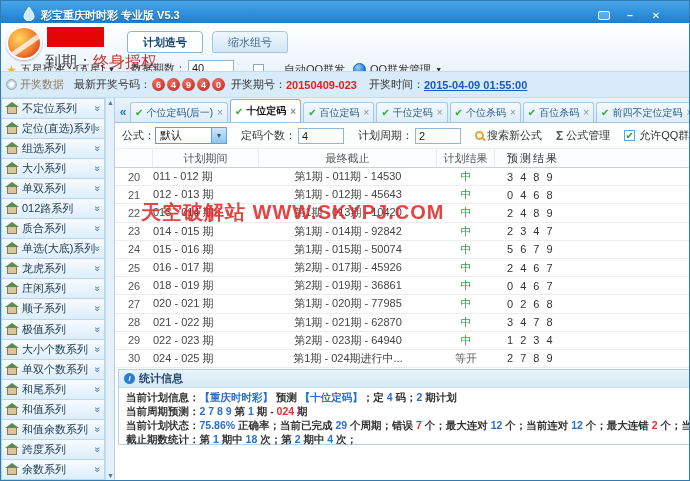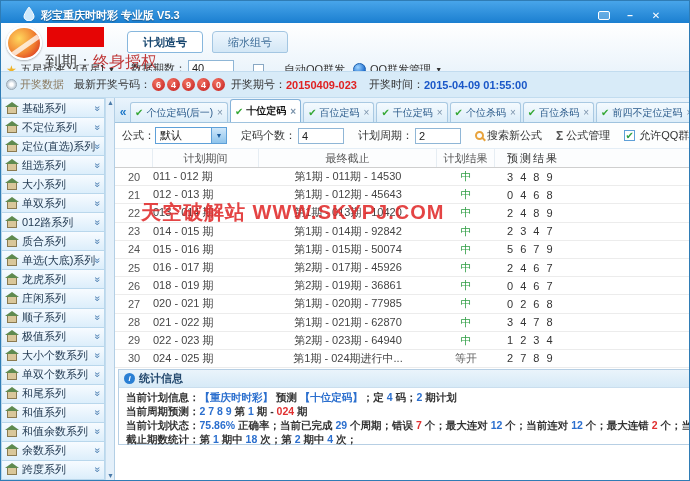--- a/index.html
+++ b/index.html
@@ -53,21 +53,21 @@
 
   .draw-row { position:absolute; left:0; right:0; bottom:0; height:26px; background:#d8ebf8;
               border-top:1px solid #c2dcef; display:flex; align-items:center; padding-left:5px; font-size:11px; color:#333; }
   .draw-data-icon { width:11px; height:11px; border-radius:50%; border:1px solid #9aa7b2; margin-right:3px;
                     background:radial-gradient(circle, #ffffff 25%, #c7d3dd 60%); }
   .draw-section-label { color:#8a7a60; margin-right:10px; }
   .balls { display:flex; gap:2px; margin:0 6px 0 1px; }
   .ball { width:13px; height:13px; border-radius:50%; background:radial-gradient(circle at 35% 30%, #f07060, #c41e1e);
           color:#fff; font-size:9px; font-weight:bold; display:flex; align-items:center; justify-content:center; }
   .issue-val { color:#e02222; font-weight:bold; margin-right:12px; }
-  .time-val { color:#1a57c8; font-weight:bold; }
+  .time-val { color:#1a57c8; font-weight:bold;text-decoration:underline; }
 
   
   .body { flex:1; display:flex; background:#d7e9f7; padding-right:2px; }
 
   .sidebar { width:113px; flex:0 0 113px; display:flex; background:#cfe4f4; border-right:1px solid #b3cfe5; }
   .side-items { flex:1; display:flex; flex-direction:column; }
   .side-item { flex:1; display:flex; align-items:center; padding:0 3px 0 5px;
                background:linear-gradient(#f7fbff,#dceefb); border:1px solid #b9d7ec; border-bottom:none;
                font-size:11px; color:#223a52; white-space:nowrap; overflow:hidden; }
   .side-item:last-child { border-bottom:1px solid #b9d7ec; }
@@ -215,25 +215,20 @@
       <span class="time-val">2015-04-09 01:55:00</span>
     </div>
   </div>
 
   <div class="body">
 
     <div class="sidebar">
       <div class="side-items">
           <div class="side-item">
             <span class="home-icon"></span>
-            <span class="side-label">基础系列</span>
-            <span class="side-chev">»</span>
-          </div>
-          <div class="side-item">
-            <span class="home-icon"></span>
             <span class="side-label">不定位系列</span>
             <span class="side-chev">»</span>
           </div>
           <div class="side-item">
             <span class="home-icon"></span>
             <span class="side-label">定位(直选)系列</span>
             <span class="side-chev">»</span>
           </div>
           <div class="side-item">
             <span class="home-icon"></span>
@@ -305,26 +300,26 @@
             <span class="side-label">和值系列</span>
             <span class="side-chev">»</span>
           </div>
           <div class="side-item">
             <span class="home-icon"></span>
             <span class="side-label">和值余数系列</span>
             <span class="side-chev">»</span>
           </div>
           <div class="side-item">
             <span class="home-icon"></span>
+            <span class="side-label">跨度系列</span>
+            <span class="side-chev">»</span>
+          </div>
+          <div class="side-item">
+            <span class="home-icon"></span>
             <span class="side-label">余数系列</span>
-            <span class="side-chev">»</span>
-          </div>
-          <div class="side-item">
-            <span class="home-icon"></span>
-            <span class="side-label">跨度系列</span>
             <span class="side-chev">»</span>
           </div>
         </div>
       <div class="side-scroll">
         <span class="side-scroll-btn">▲</span>
         <span class="side-scroll-btn">▼</span>
       </div>
     </div>
 
     <div class="main">

